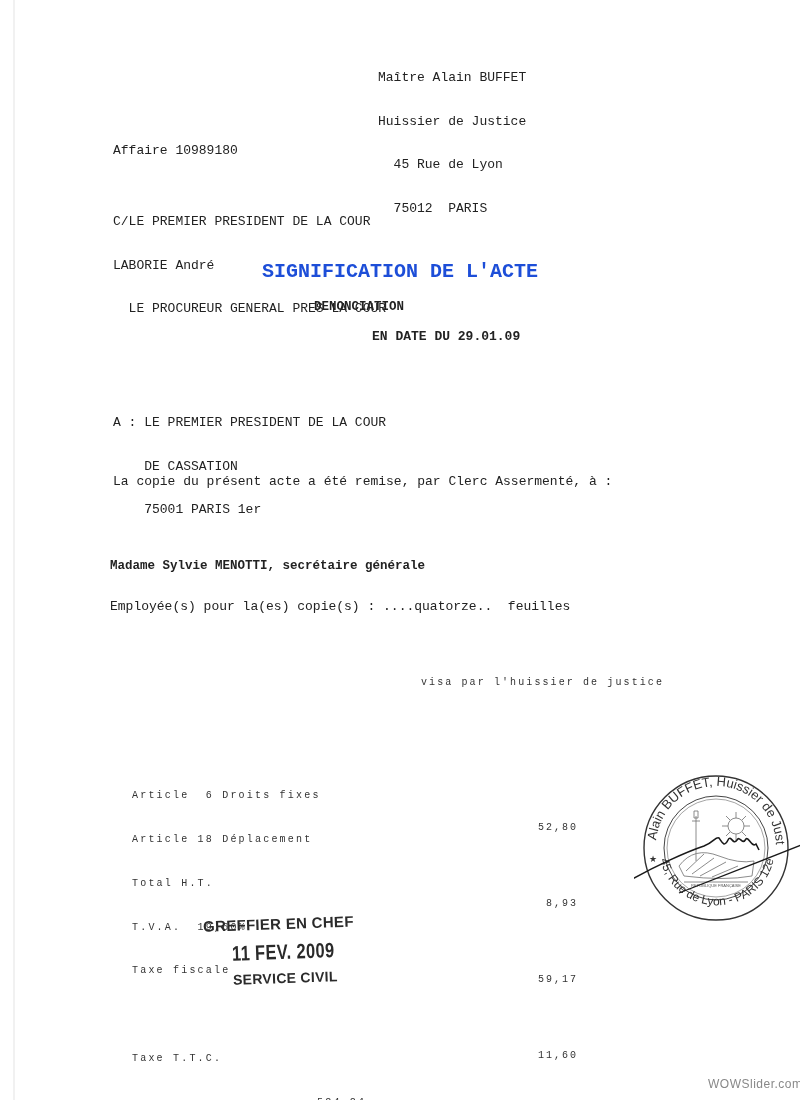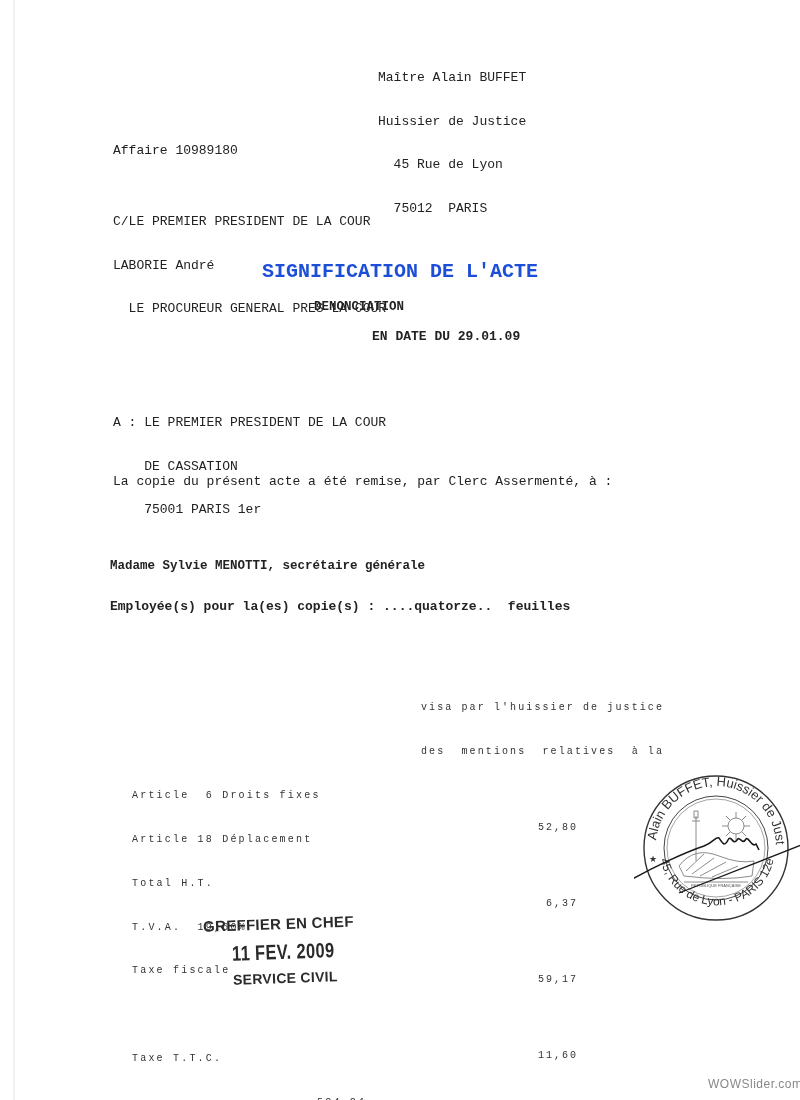--- a/index.html
+++ b/index.html
@@ -34,23 +34,23 @@
       font-weight: bold;
       font-size: 20px;
       letter-spacing: 0px;
       color: #1d4ed8;
     }
     .subtitle { left: 314px; top: 300px; font-weight: bold; font-size: 12.5px; }
     .date-line { left: 347px; top: 330px; font-weight: bold; font-size: 13px; padding-left: 25px; }
     .recipient { left: 113px; top: 387px; }
     .delivery { left: 113px; top: 475px; }
     .bold-lines { left: 110px; top: 530px; font-weight: bold; font-size: 12.5px; }
-    .copies { left: 110px; top: 600px; font-weight: bold; }
+    .copies { left: 110px; top: 600px; }
     .visa {
-      left: 421px; top: 672px;
+      left: 421px; top: 647px;
       font-size: 10px; line-height: 14.5px; letter-spacing: 2.1px; color: #333;
     }
     .costs {
       left: 132px; top: 760px;
       font-size: 10px; line-height: 14.6px; letter-spacing: 2.2px; color: #333;
     }
     .costs-row { position: relative; height: 14.6px; }
     .costs-row.spacer { height: 14.6px; }
     .francs-value { position: absolute; left: 185px; top: 0; }
     .amounts {
@@ -111,40 +111,39 @@
 <div class="abs mono delivery">La copie du présent acte a été remise, par Clerc Assermenté, à :</div>
 
 <div class="abs mono bold-lines">
   <div>Madame Sylvie MENOTTI, secrétaire générale</div>
 </div>
 
 <div class="abs mono copies">Employée(s) pour la(es) copie(s) : ....quatorze..  feuilles</div>
 
 <div class="abs mono visa">
   <div>visa par l'huissier de justice</div>
-  <div>des  mentions  relatives  à la</div>
 </div>
 
 <div class="abs mono costs">
   <div class="costs-row"><span>Article  6 Droits fixes</span></div>
   <div class="costs-row"><span>Article 18 Déplacement</span></div>
   <div class="costs-row"><span>Total H.T.</span></div>
   <div class="costs-row"><span>T.V.A.  19,60%</span></div>
   <div class="costs-row"><span>Taxe fiscale</span></div>
   <div class="costs-row spacer"><span></span></div>
   <div class="costs-row"><span>Taxe T.T.C.</span></div>
   <div class="costs-row">
     
     <span class="francs-value">524,24</span>
   </div>
 </div>
 
 <div class="abs mono amounts">
   <div class="amount-row">52,80</div>
-  <div class="amount-row">6,37</div>
+  <div class="amount-row">8,93</div>
   <div class="amount-row">59,17</div>
   <div class="amount-row">11,60</div>
   <div class="amount-row">9,15</div>
   <div class="amount-row">--------</div>
   <div class="amount-row">55,61</div>
 </div>
 
 <div class="abs seal">
   <svg width="170" height="160" viewBox="0 0 170 160">
     <defs>

